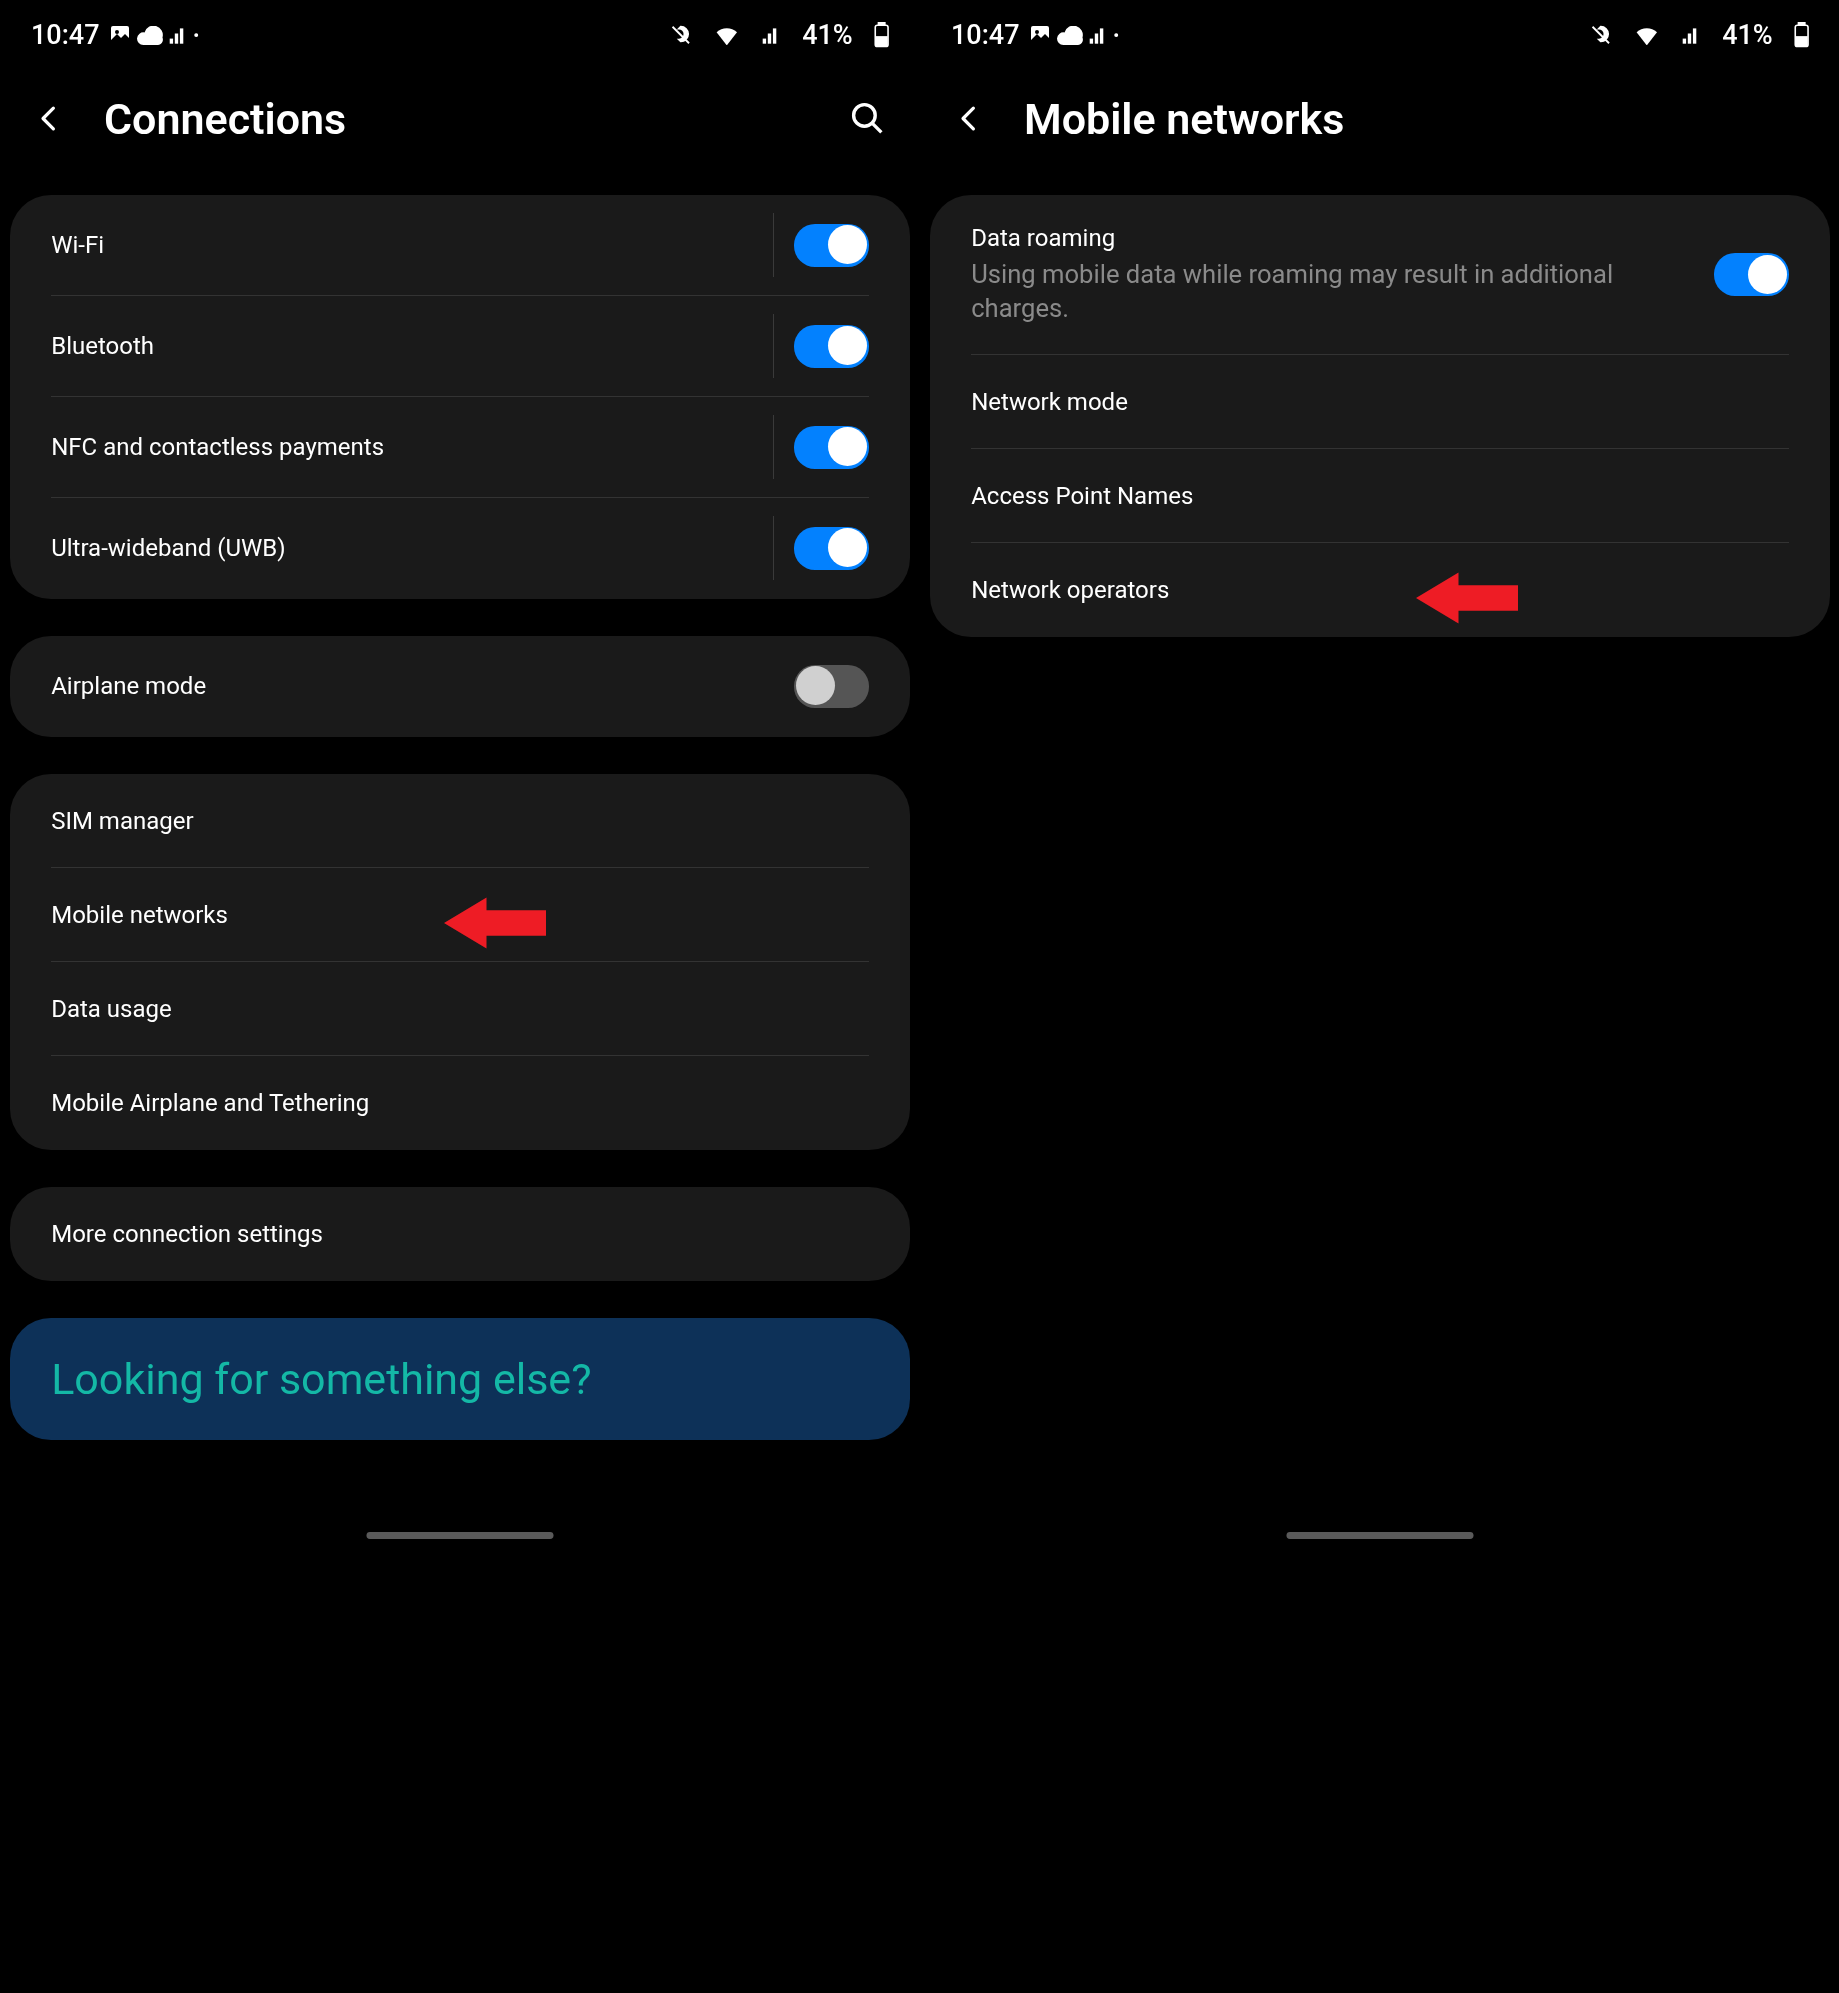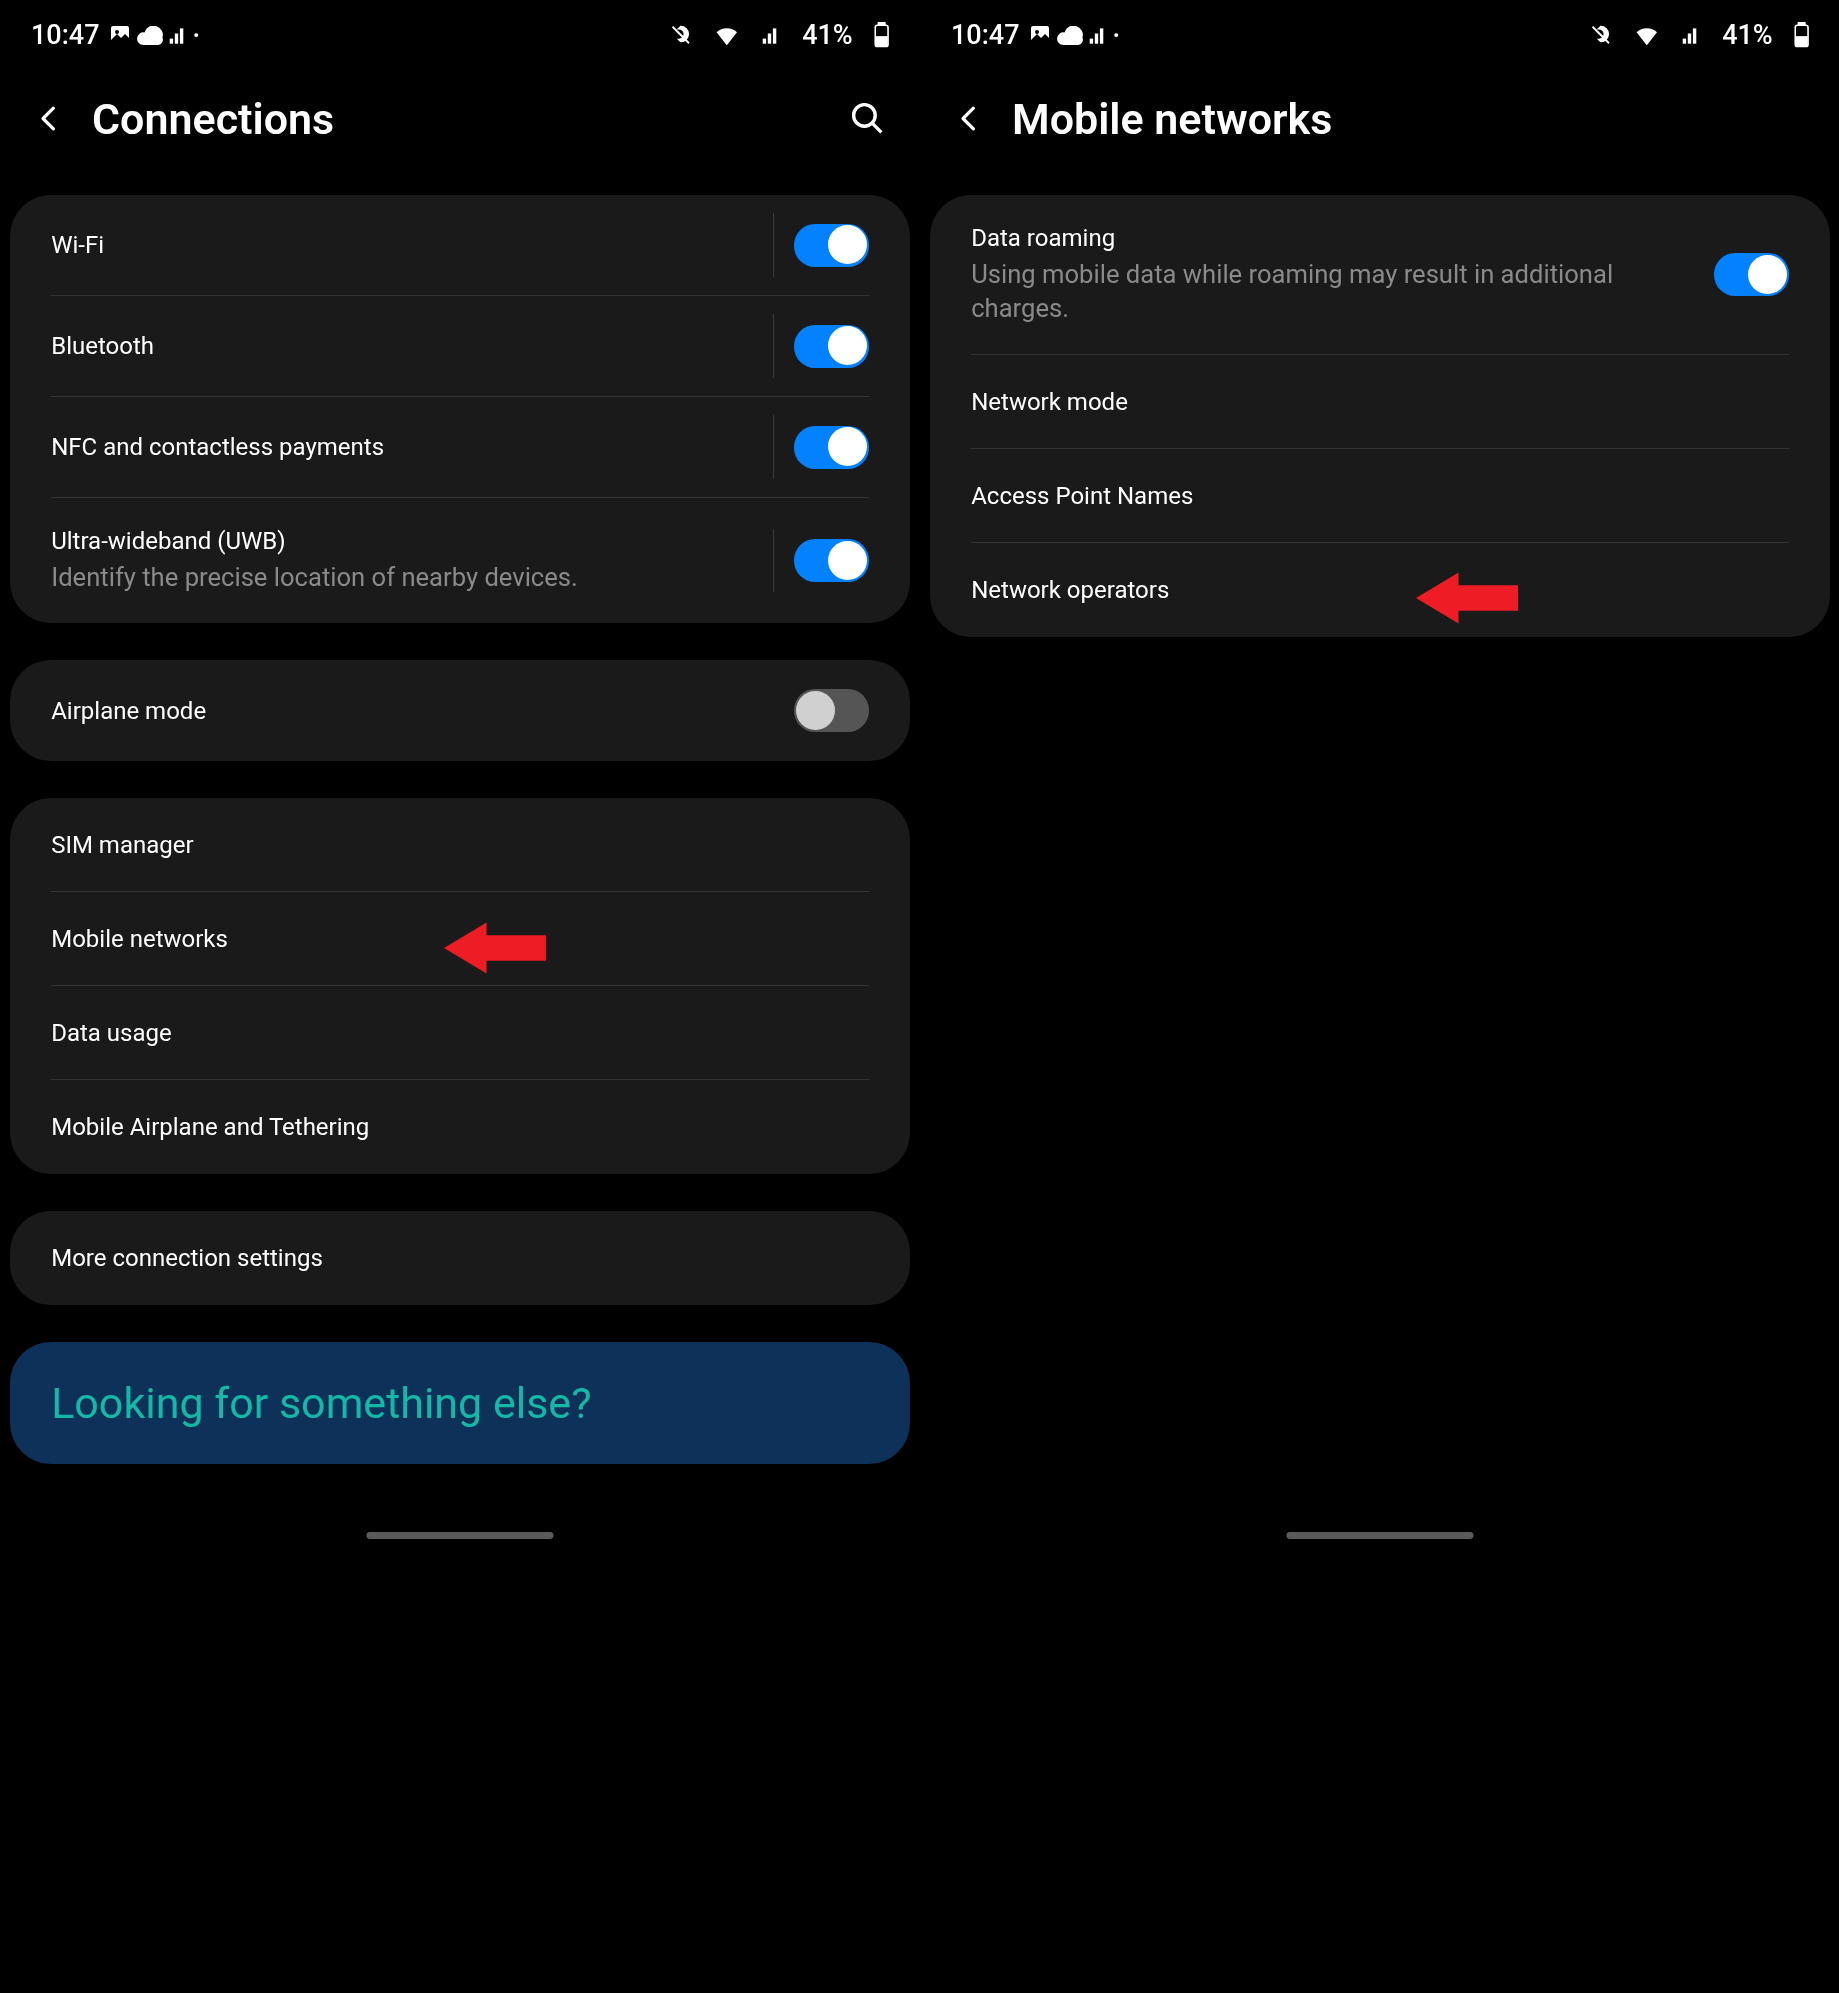--- a/index.html
+++ b/index.html
@@ -39,21 +39,21 @@
     display: flex;
     align-items: center;
     gap: 5.1px;
   }
   .icon-svg { display: inline-block; vertical-align: middle; }
   .dot { font-size: 17px; }
   .header {
     display: flex;
     align-items: center;
     padding: 34px 31px 51px;
-    gap: 24px;
+    gap: 36px;
   }
   .back-btn {
     width: 37px;
     height: 37px;
     display: flex;
     align-items: center;
     justify-content: center;
     cursor: pointer;
   }
   .header-title {
@@ -251,21 +251,20 @@
           <div class="row-title">NFC and contactless payments</div>
         </div>
       <div class="toggle on">
           <div class="dividerline"></div>
           <div class="knob"></div>
         </div>
     </div>
     <div class="row">
       <div class="row-text">
         <div class="row-title">Ultra-wideband (UWB)</div>
-        <div class="row-sub">Identify the precise location of nearby devices.</div>
       </div>
       <div class="toggle on">
           <div class="dividerline"></div>
           <div class="knob"></div>
         </div>
     </div>
   </div>
 
   <div class="card">
     <div class="row">

